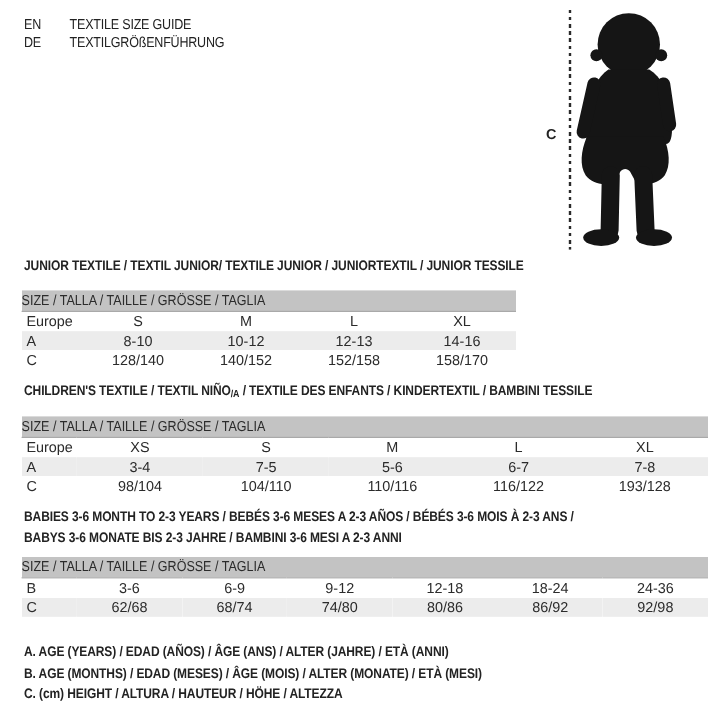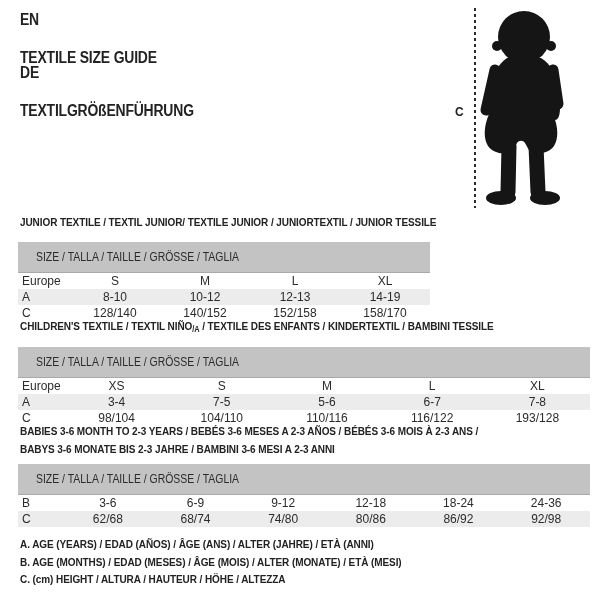--- a/index.html
+++ b/index.html
@@ -2,43 +2,43 @@
 <html><head>
 <meta charset="utf-8">
 <style>
   html,body{margin:0;padding:0;background:#fff;}
   .page{position:relative;width:600px;height:600px;background:#ffffff;overflow:hidden;
         font-family:"Liberation Sans", sans-serif;color:#222;}
   .cx{display:inline-block;transform:scaleX(0.87);transform-origin:0 50%;white-space:nowrap;}
 
   
   .lang-block{position:absolute;left:20px;top:13px;}
-  .lang-row{display:flex;line-height:14.7px;font-size:16px;font-weight:bold;letter-spacing:-0.2px;flex-direction:column;}
+  .lang-row{display:flex;line-height:14.7px;font-size:12px;font-weight:normal;letter-spacing:-0.2px;}
   .lang-row .code{flex:0 0 38px;}
 
   
   .dash-line{position:absolute;left:474px;top:8px;width:2px;height:200px;
              background:repeating-linear-gradient(180deg,#2a2a2a 0 3px,transparent 3px 6px);}
   .c-label{position:absolute;left:455px;top:105px;font-size:12px;font-weight:bold;}
   .baby{position:absolute;left:479px;top:8px;width:90px;height:200px;}
 
   
   .sec-heading{position:absolute;left:20px;font-size:11.5px;font-weight:bold;
                letter-spacing:-0.1px;line-height:13px;white-space:nowrap;
                transform:scaleX(0.87);transform-origin:0 0;}
   .sub{font-size:8.5px;vertical-align:-2px;}
   .two-line{line-height:17.5px;}
 
   
   .size-table{position:absolute;left:18px;border-collapse:collapse;table-layout:fixed;
               font-size:12px;color:#2b2b2b;}
   .size-table td{padding:0;height:16px;line-height:16px;text-align:center;overflow:hidden;}
   .size-table td.lab{text-align:left;padding-left:4px;}
-  .size-table tr.hdr td{background:#c3c3c3;height:30px;line-height:13px;text-align:left;
-                        padding-left:18px;border-bottom:1px solid #a9a9a9;}
+  .size-table tr.hdr td{background:#c3c3c3;height:17px;line-height:13px;text-align:left;
+                        padding-left:0;border-bottom:1px solid #a9a9a9;}
   .size-table tr.shade td{background:#ececec;}
 
   
   .footnotes{position:absolute;left:20px;top:536px;font-size:11.5px;font-weight:bold;
              letter-spacing:-0.1px;line-height:17.5px;white-space:nowrap;
              transform:scaleX(0.87);transform-origin:0 0;}
 </style>
 </head>
 <body>
 
@@ -91,21 +91,21 @@
       <td>S</td>
       <td>M</td>
       <td>L</td>
       <td>XL</td>
     </tr>
     <tr class="shade">
       <td class="lab">A</td>
       <td>8-10</td>
       <td>10-12</td>
       <td>12-13</td>
-      <td>14-19</td>
+      <td>14-16</td>
     </tr>
     <tr>
       <td class="lab">C</td>
       <td>128/140</td>
       <td>140/152</td>
       <td>152/158</td>
       <td>158/170</td>
     </tr>
   </tbody>
     </table>

